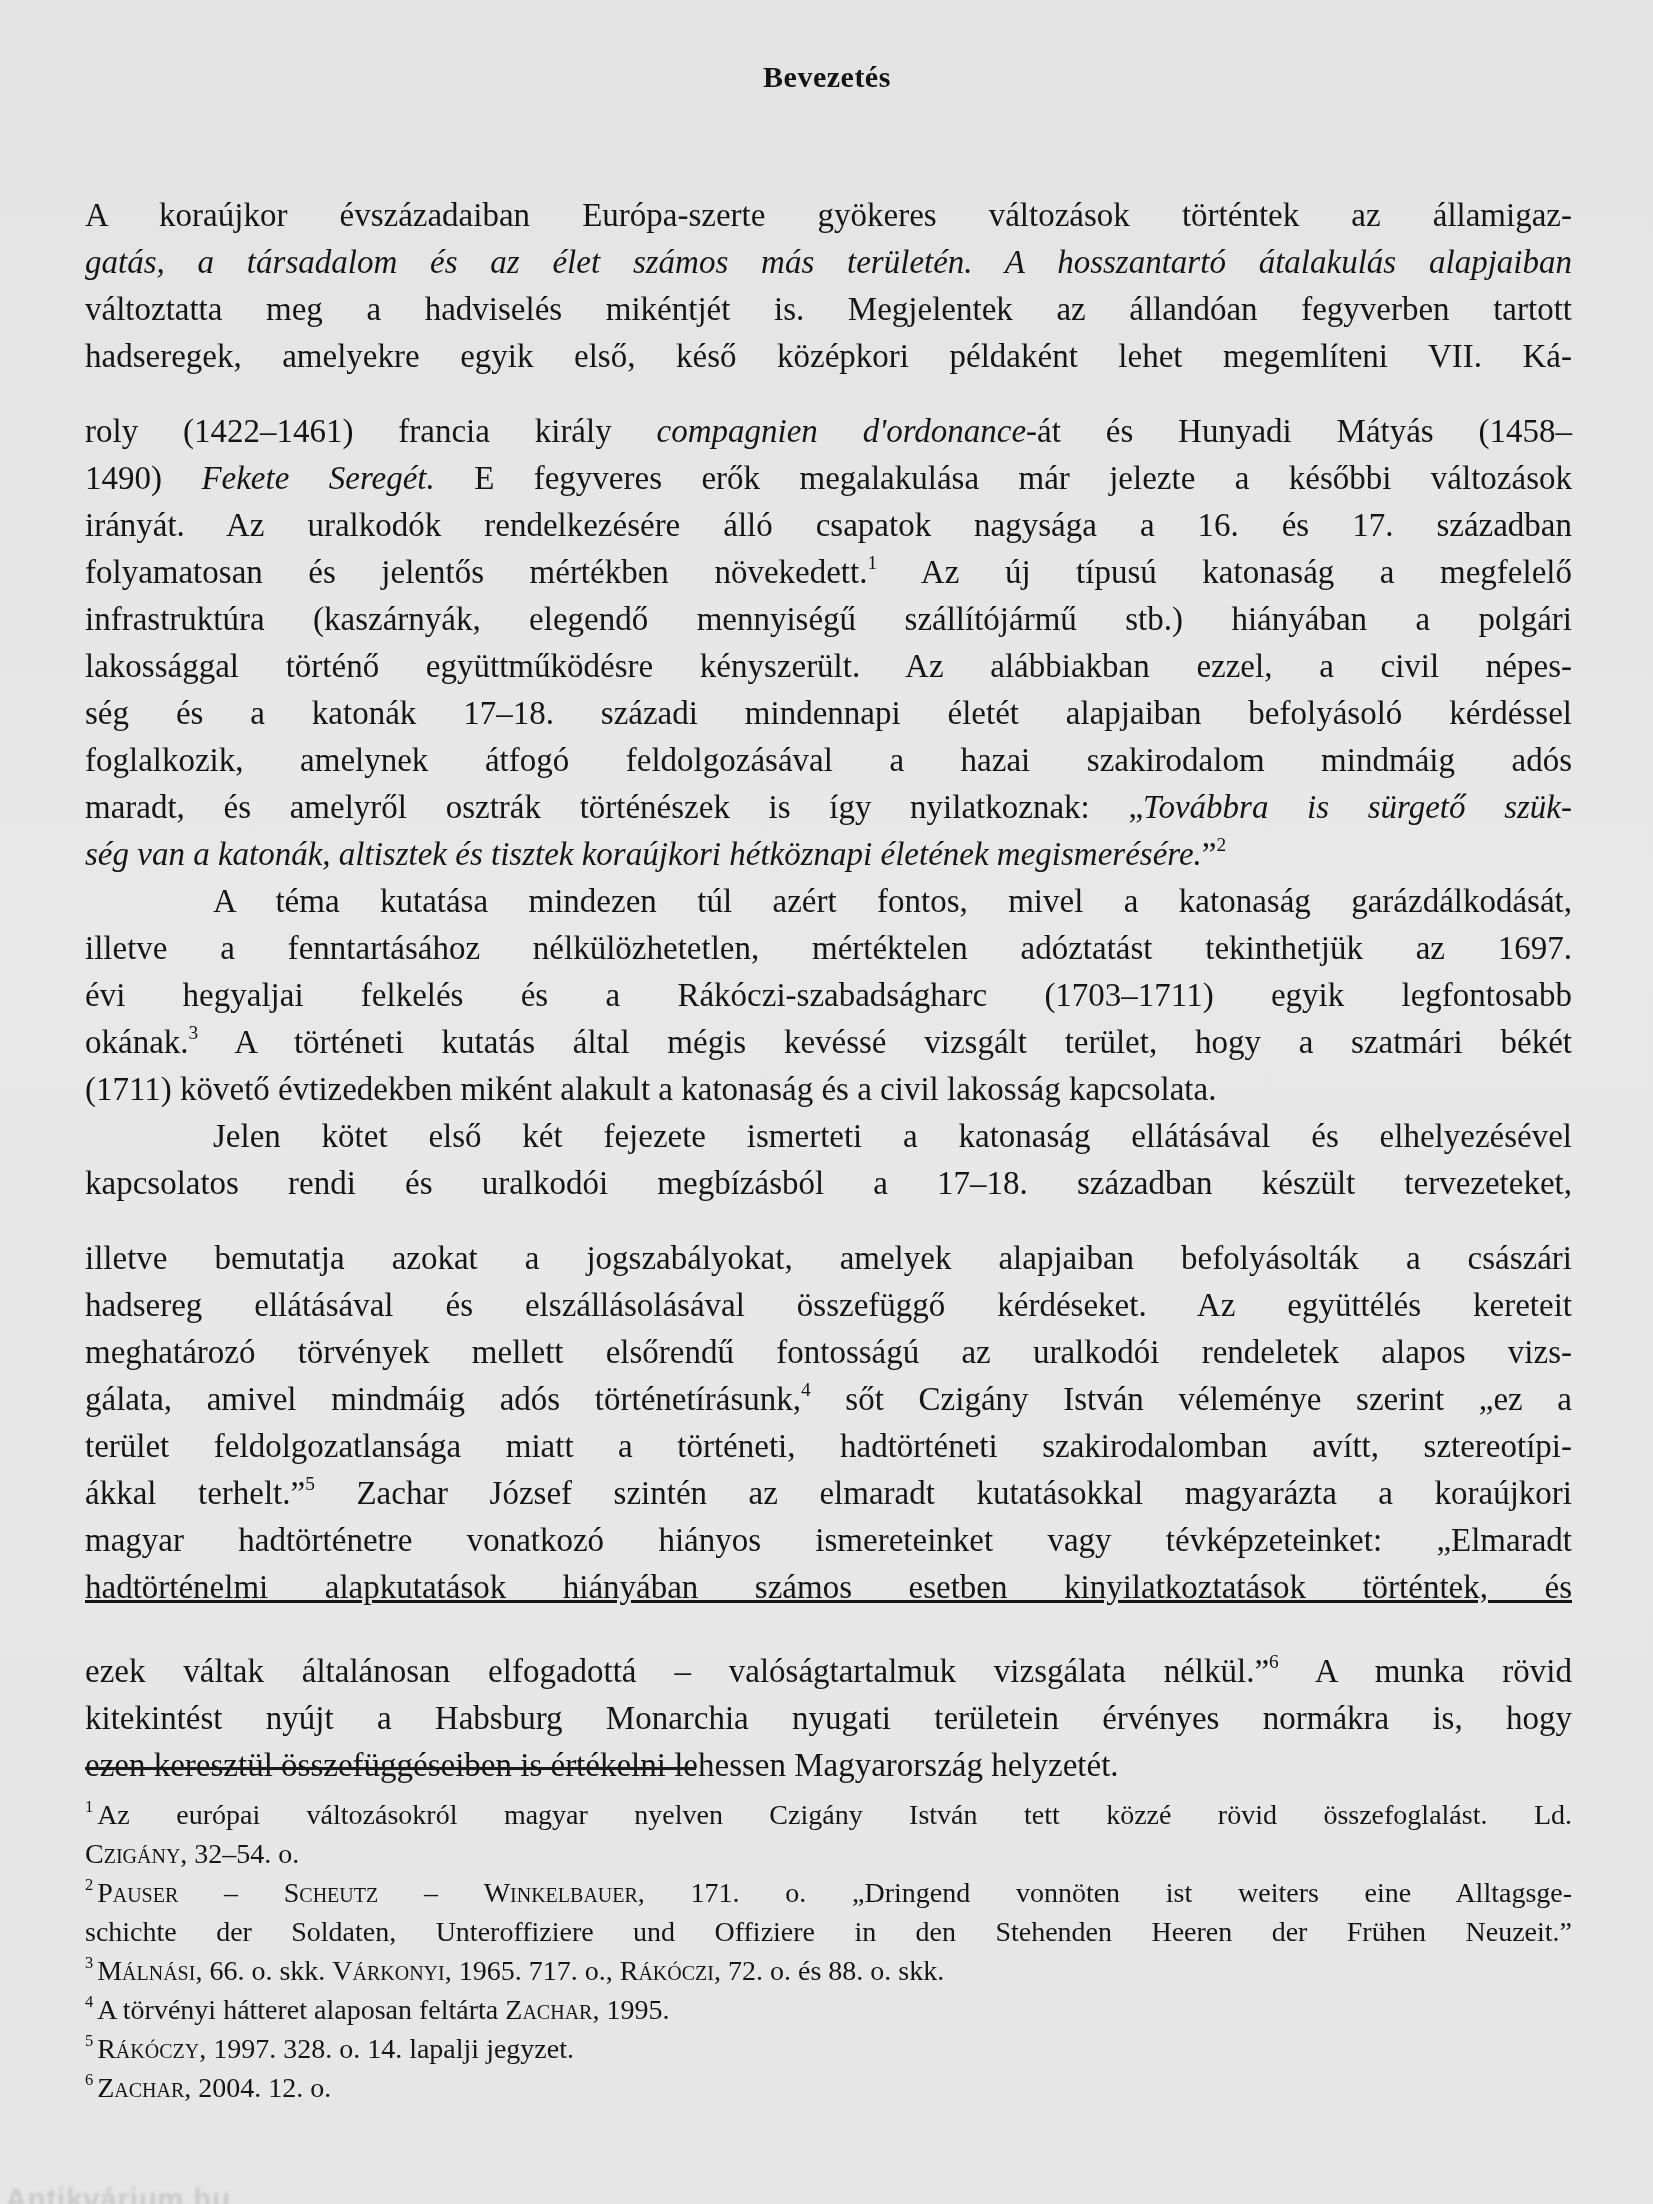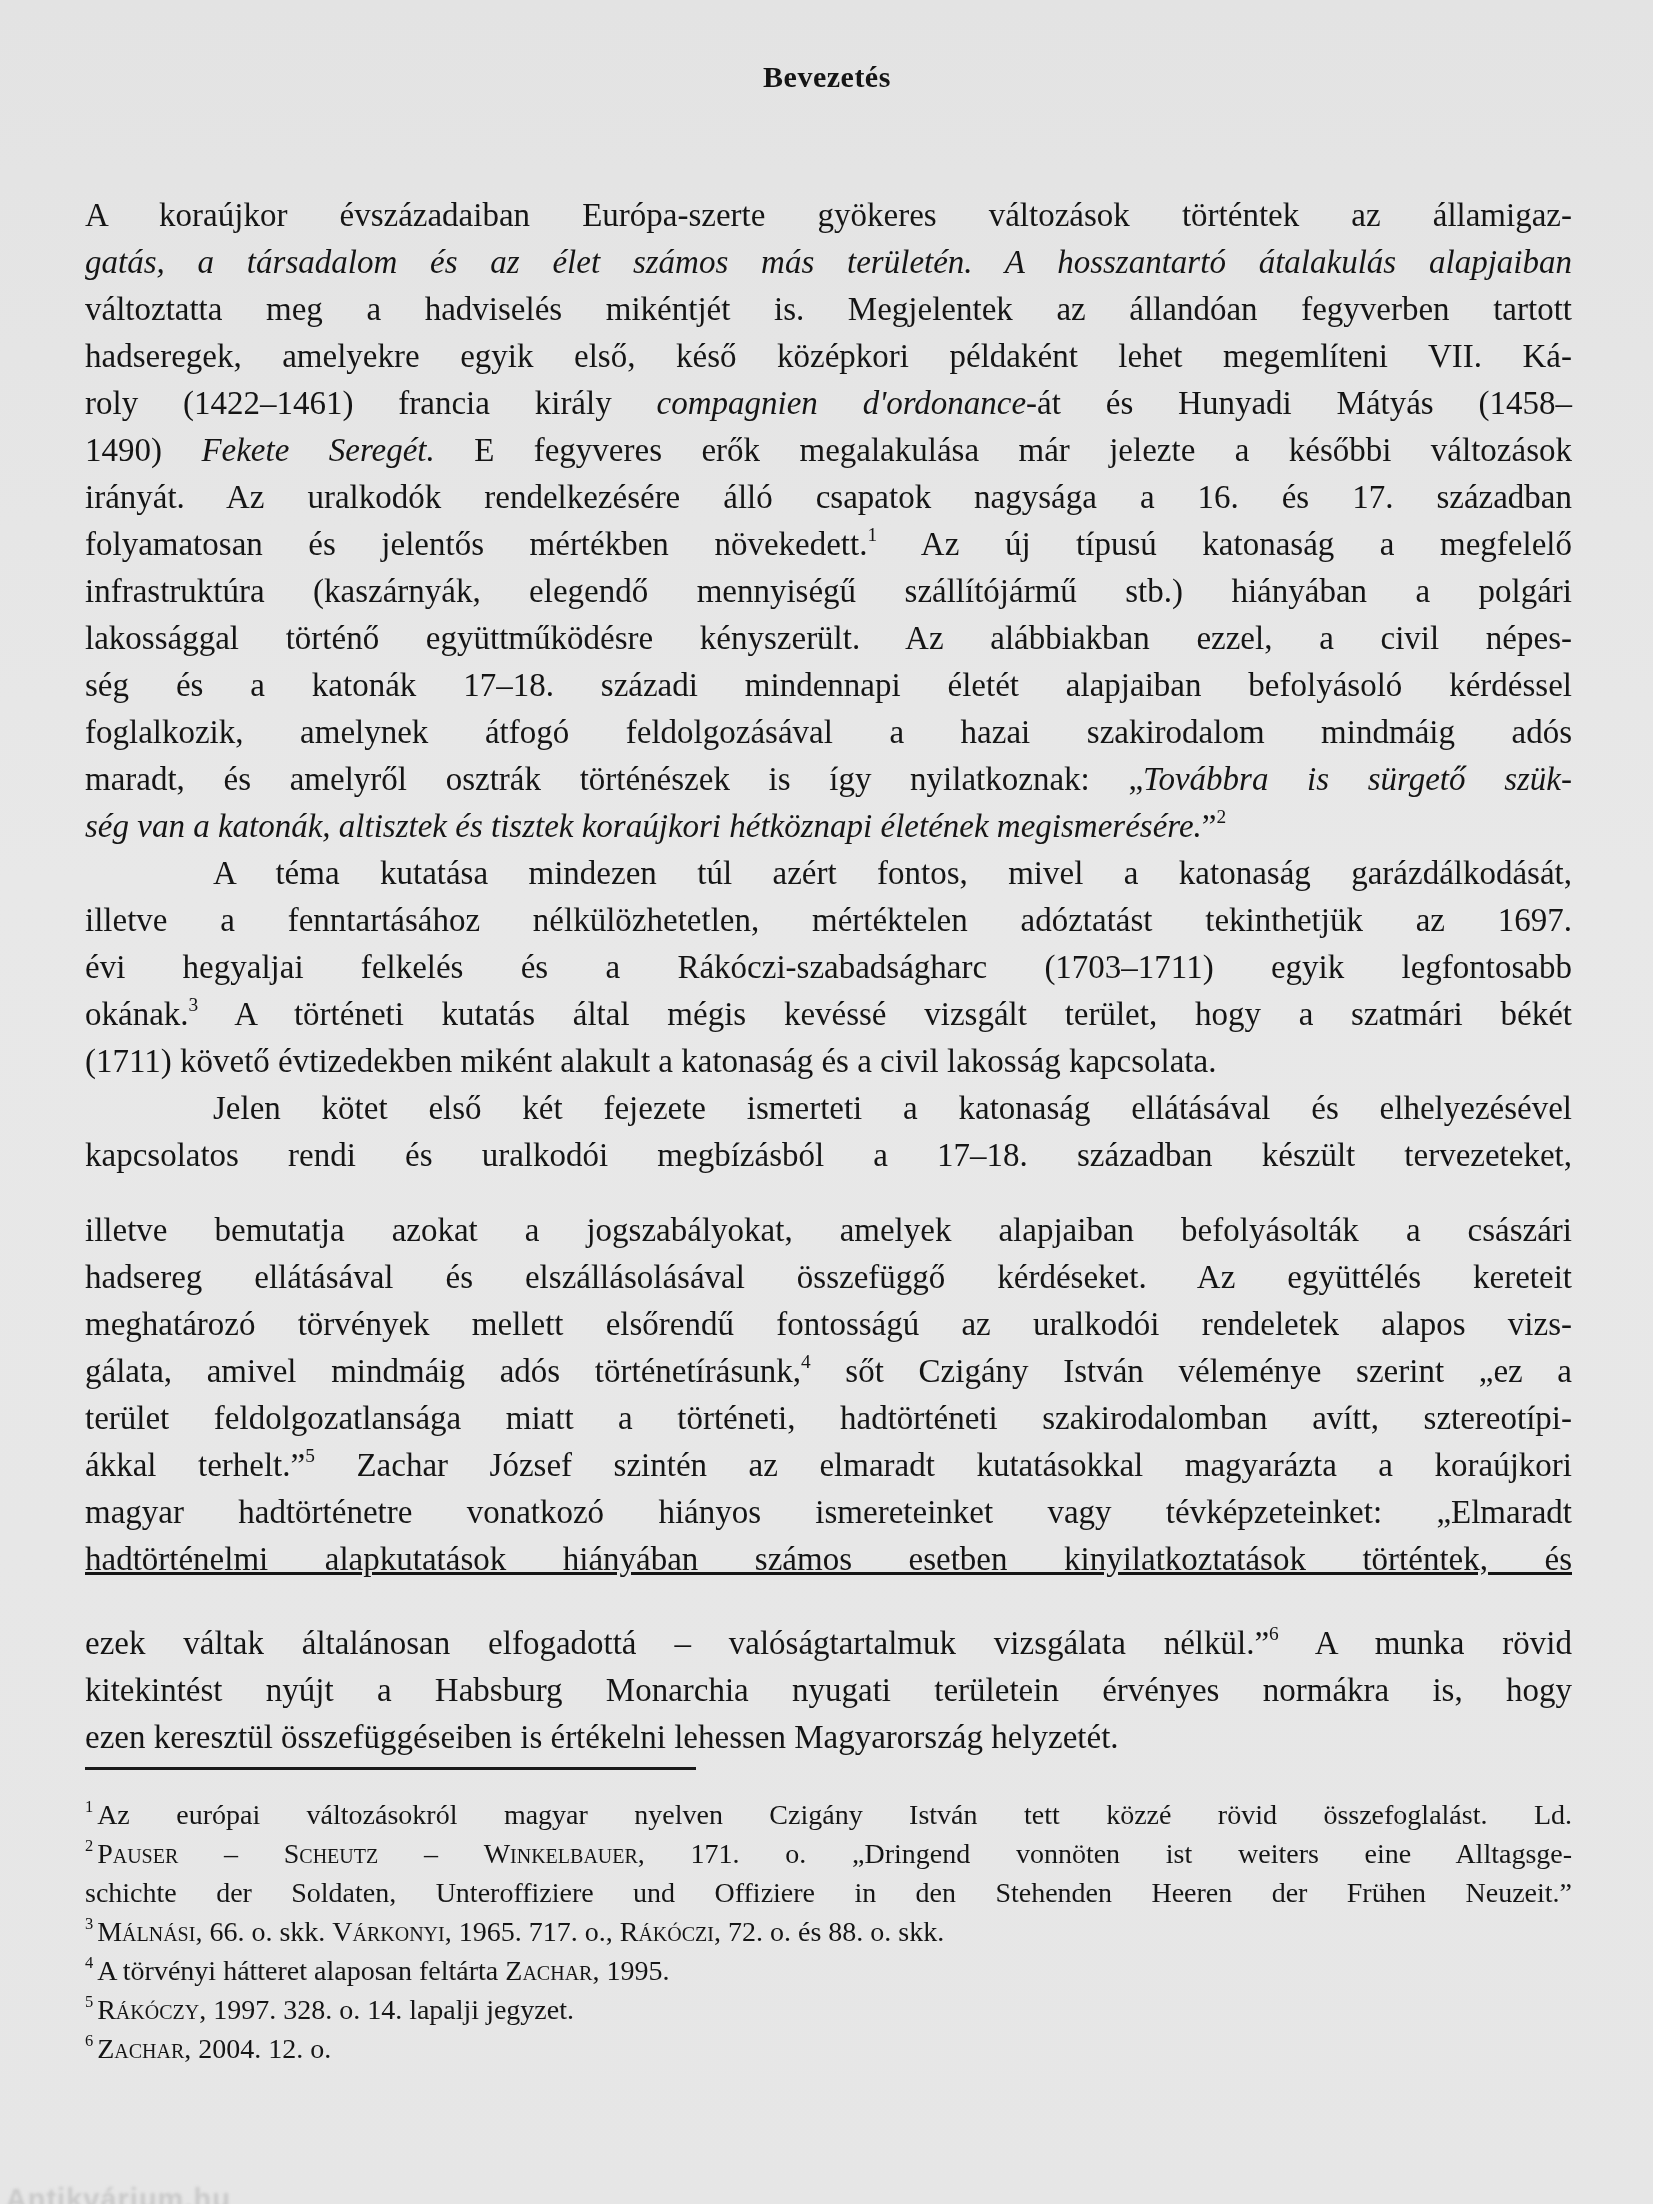--- a/index.html
+++ b/index.html
@@ -57,21 +57,21 @@
 
 <div class="page-bg"></div>
 
 <h1 class="title" style="margin:0;">Bevezetés</h1>
 
 <div class="body-text" id="body-text">
     <div class="line" style="white-space: nowrap;"><span>A koraújkor évszázadaiban Európa-szerte gyökeres változások történtek az államigaz-</span></div>
     <div class="line" style="white-space: nowrap; font-style: italic;"><span>gatás, a társadalom és az élet számos más területén. A hosszantartó átalakulás alapjaiban</span></div>
     <div class="line" style="white-space: nowrap;"><span>változtatta meg a hadviselés mikéntjét is. Megjelentek az állandóan fegyverben tartott</span></div>
     <div class="line" style="white-space: nowrap;"><span>hadseregek, amelyekre egyik első, késő középkori példaként lehet megemlíteni VII. Ká-</span></div>
-    <div class="line" style="white-space: nowrap;"><span>roly (1422–1461) francia király </span><span class="it">compagnien d'ordonance</span><span>-át és Hunyadi Mátyás (1458–</span></div>
+    <div class="line" style="white-space: nowrap; margin-top: 28px;"><span>roly (1422–1461) francia király </span><span class="it">compagnien d'ordonance</span><span>-át és Hunyadi Mátyás (1458–</span></div>
     <div class="line" style="white-space: nowrap;"><span>1490) </span><span class="it">Fekete Seregét.</span><span> E fegyveres erők megalakulása már jelezte a későbbi változások</span></div>
     <div class="line" style="white-space: nowrap;"><span>irányát. Az uralkodók rendelkezésére álló csapatok nagysága a 16. és 17. században</span></div>
     <div class="line" style="white-space: nowrap;"><span>folyamatosan és jelentős mértékben növekedett.</span><sup>1</sup><span> Az új típusú katonaság a megfelelő</span></div>
     <div class="line" style="white-space: nowrap;"><span>infrastruktúra (kaszárnyák, elegendő mennyiségű szállítójármű stb.) hiányában a polgári</span></div>
     <div class="line" style="white-space: nowrap;"><span>lakossággal történő együttműködésre kényszerült. Az alábbiakban ezzel, a civil népes-</span></div>
     <div class="line" style="white-space: nowrap;"><span>ség és a katonák 17–18. századi mindennapi életét alapjaiban befolyásoló kérdéssel</span></div>
     <div class="line" style="white-space: nowrap;"><span>foglalkozik, amelynek átfogó feldolgozásával a hazai szakirodalom mindmáig adós</span></div>
     <div class="line" style="white-space: nowrap;"><span>maradt, és amelyről osztrák történészek is így nyilatkoznak: „</span><span class="it">Továbbra is sürgető szük-</span></div>
     <div class="line last" style="white-space: nowrap;"><span class="it">ség van a katonák, altisztek és tisztek koraújkori hétköznapi életének megismerésére.</span><span>”</span><sup>2</sup></div>
     <div class="line indent" style="white-space: nowrap;"><span>A téma kutatása mindezen túl azért fontos, mivel a katonaság garázdálkodását,</span></div>
@@ -91,20 +91,21 @@
     <div class="line" style="white-space: nowrap; text-decoration: underline;"><span>hadtörténelmi alapkutatások hiányában számos esetben kinyilatkoztatások történtek, és</span></div>
     <div class="line" style="white-space: nowrap; margin-top: 37px;"><span>ezek váltak általánosan elfogadottá – valóságtartalmuk vizsgálata nélkül.”</span><sup>6</sup><span> A munka rövid</span></div>
     <div class="line" style="white-space: nowrap;"><span>kitekintést nyújt a Habsburg Monarchia nyugati területein érvényes normákra is, hogy</span></div>
     <div class="line last" style="white-space: nowrap;"><span>ezen keresztül összefüggéseiben is értékelni lehessen Magyarország helyzetét.</span></div>
   </div>
 
 <div class="rule"></div>
 
 <div class="footnotes" id="footnotes">
     <div class="fn just" style="white-space: nowrap;"><sup>1</sup><span>Az európai változásokról magyar nyelven Czigány István tett közzé rövid összefoglalást. Ld.</span></div>
+    <div class="fn" style="white-space: nowrap;"><span class="sc">Czigány</span><span>, 32–54. o.</span></div>
     <div class="fn just" style="white-space: nowrap;"><sup>2</sup><span class="sc">Pauser</span><span> – </span><span class="sc">Scheutz</span><span> – </span><span class="sc">Winkelbauer</span><span>, 171. o. „Dringend vonnöten ist weiters eine Alltagsge-</span></div>
     <div class="fn just" style="white-space: nowrap;"><span>schichte der Soldaten, Unteroffiziere und Offiziere in den Stehenden Heeren der Frühen Neuzeit.”</span></div>
     <div class="fn" style="white-space: nowrap;"><sup>3</sup><span class="sc">Málnási</span><span>, 66. o. skk. </span><span class="sc">Várkonyi</span><span>, 1965. 717. o., </span><span class="sc">Rákóczi</span><span>, 72. o. és 88. o. skk.</span></div>
     <div class="fn" style="white-space: nowrap;"><sup>4</sup><span>A törvényi hátteret alaposan feltárta </span><span class="sc">Zachar</span><span>, 1995.</span></div>
     <div class="fn" style="white-space: nowrap;"><sup>5</sup><span class="sc">Rákóczy</span><span>, 1997. 328. o. 14. lapalji jegyzet.</span></div>
     <div class="fn" style="white-space: nowrap;"><sup>6</sup><span class="sc">Zachar</span><span>, 2004. 12. o.</span></div>
   </div>
 
 <div class="watermark">Antikvárium.hu</div>
 

